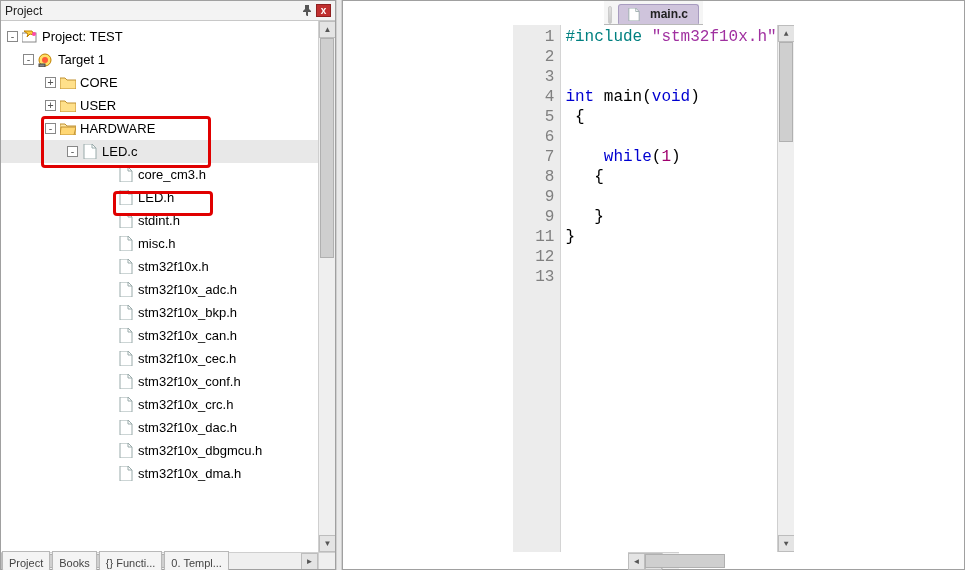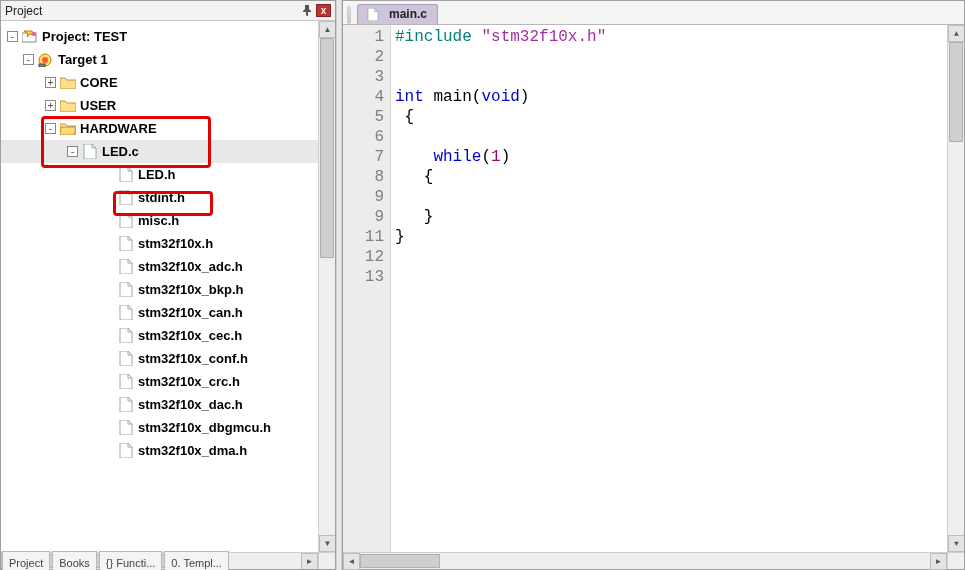--- a/index.html
+++ b/index.html
@@ -14,35 +14,35 @@
   .panel-header .closebox { background: #c03030; color: #fff; font-size: 10px; font-weight: bold; line-height: 12px; border: 1px solid #902020; }
   .panel-body { flex: 1; position: relative; overflow: hidden; background: #fff; }
   .tree-scroll { position: absolute; inset: 0 17px 17px 0; overflow: hidden; }
   .tree { padding: 4px 0 4px 0; font-size: 13px; color: #000; }
   .node { display: flex; align-items: center; height: 23px; white-space: nowrap; }
   .node.selected { background: #e8e8e8; }
   .toggle { width: 11px; height: 11px; border: 1px solid #888; background: #fff; display: flex; align-items: center; justify-content: center; margin-right: 3px; font-size: 10px; line-height: 8px; color: #555; cursor: pointer; font-family: monospace; }
   .toggle.empty { border: none; background: transparent; }
   .spacer { display: inline-block; }
   .icon { width: 18px; height: 16px; margin-right: 3px; display: inline-flex; align-items: center; justify-content: center; }
-  .node .label { padding-right: 6px; font-weight: bold; }
+  .node .label { padding-right: 6px; }
   .redbox { position: absolute; border: 3px solid #e00000; border-radius: 4px; pointer-events: none; }
   .vscroll { position: absolute; top: 0; right: 0; bottom: 17px; width: 17px; background: #efefef; border-left: 1px solid #cfcfcf; }
   .vscroll .btn, .hscroll .btn { width: 17px; height: 17px; background: #e4e4e4; border: 1px solid #bdbdbd; display: flex; align-items: center; justify-content: center; font-size: 8px; color: #555; cursor: pointer; }
   .vscroll .thumb { position: absolute; left: 1px; right: 1px; background: #cfcfcf; border: 1px solid #b0b0b0; }
   .hscroll { position: absolute; left: 0; right: 17px; bottom: 0; height: 17px; background: #efefef; border-top: 1px solid #cfcfcf; display: flex; }
   .hscroll .track { flex: 1; position: relative; }
   .hscroll .thumb { position: absolute; top: 1px; bottom: 1px; background: #cfcfcf; border: 1px solid #b0b0b0; }
   .corner { position: absolute; right: 0; bottom: 0; width: 17px; height: 17px; background: #efefef; border-left: 1px solid #cfcfcf; border-top: 1px solid #cfcfcf; }
   .bottom-tabs { position: absolute; left: 1px; bottom: -1px; height: 22px; display: flex; gap: 2px; z-index: 20; }
   .btab { border: 1px solid #b8b8b8; background: #f4f4f4; padding: 2px 6px; font-size: 11px; display: flex; align-items: center; gap: 3px; color: #444; border-bottom: none; border-radius: 0 0 4px 4px; cursor: pointer; }
   
   .splitter { width: 6px; background: #e9e9e9; border-left: 1px solid #cfcfcf; border-right: 1px solid #cfcfcf; cursor: col-resize; }
   
-  .panel-right { flex: 1; display: flex; flex-direction: column; border: 1px solid #a0a0a0; background: #fff; }
+  .panel-right { flex: 1; display: flex; flex-direction: column; border: 1px solid #a0a0a0; background: #fff; align-items: center; }
   .tabrow { height: 24px; display: flex; align-items: flex-end; padding: 2px 4px 0 4px; background: #f5f5f5; border-bottom: 1px solid #b8b8b8; gap: 2px; }
   .tabrow .strip { width: 4px; height: 18px; background: linear-gradient(#e0e0e0,#c8c8c8); margin-right: 4px; border: 1px solid #ccc; border-radius: 2px; }
   .editor-tab { display: flex; align-items: center; height: 20px; padding: 0 10px 0 6px; background: #cfc4dc; border: 1px solid #a89cc0; border-bottom: 1px solid #cfc4dc; border-radius: 3px 3px 0 0; font-size: 12px; gap: 4px; cursor: pointer; font-weight: bold; color: #222; }
   .editor-body { flex: 1; display: flex; overflow: hidden; font-family: "Courier New", monospace; font-size: 16px; line-height: 20px; }
   .gutter { width: 48px; background: #ececec; color: #808080; text-align: right; padding: 2px 6px 0 0; border-right: 1px solid #d4d4d4; }
   .gutter div { height: 20px; }
   .code { flex: 1; padding: 2px 0 0 4px; white-space: pre; color: #000; }
   .code .line { height: 20px; }
   .c-pp { color: #008080; }
   .c-str { color: #a030a0; }
@@ -150,20 +150,31 @@
           <div id="file-list">
               <div class="node">
                 <span class="spacer" style="width:102px"></span>
                 <span class="toggle empty"></span>
                 <span class="icon">
                   <svg width="14" height="15" viewBox="0 0 14 15">
                     <path d="M1 0h8l4 4v11H1z" fill="#fff" stroke="#9aa"></path>
                     <path d="M9 0v4h4" fill="none" stroke="#9aa"></path>
                   </svg>
                 </span>
+                <span class="label">core_cm3.h</span>
+              </div>
+              <div class="node">
+                <span class="spacer" style="width:102px"></span>
+                <span class="toggle empty"></span>
+                <span class="icon">
+                  <svg width="14" height="15" viewBox="0 0 14 15">
+                    <path d="M1 0h8l4 4v11H1z" fill="#fff" stroke="#9aa"></path>
+                    <path d="M9 0v4h4" fill="none" stroke="#9aa"></path>
+                  </svg>
+                </span>
                 <span class="label">LED.h</span>
               </div>
               <div class="node">
                 <span class="spacer" style="width:102px"></span>
                 <span class="toggle empty"></span>
                 <span class="icon">
                   <svg width="14" height="15" viewBox="0 0 14 15">
                     <path d="M1 0h8l4 4v11H1z" fill="#fff" stroke="#9aa"></path>
                     <path d="M9 0v4h4" fill="none" stroke="#9aa"></path>
                   </svg>

